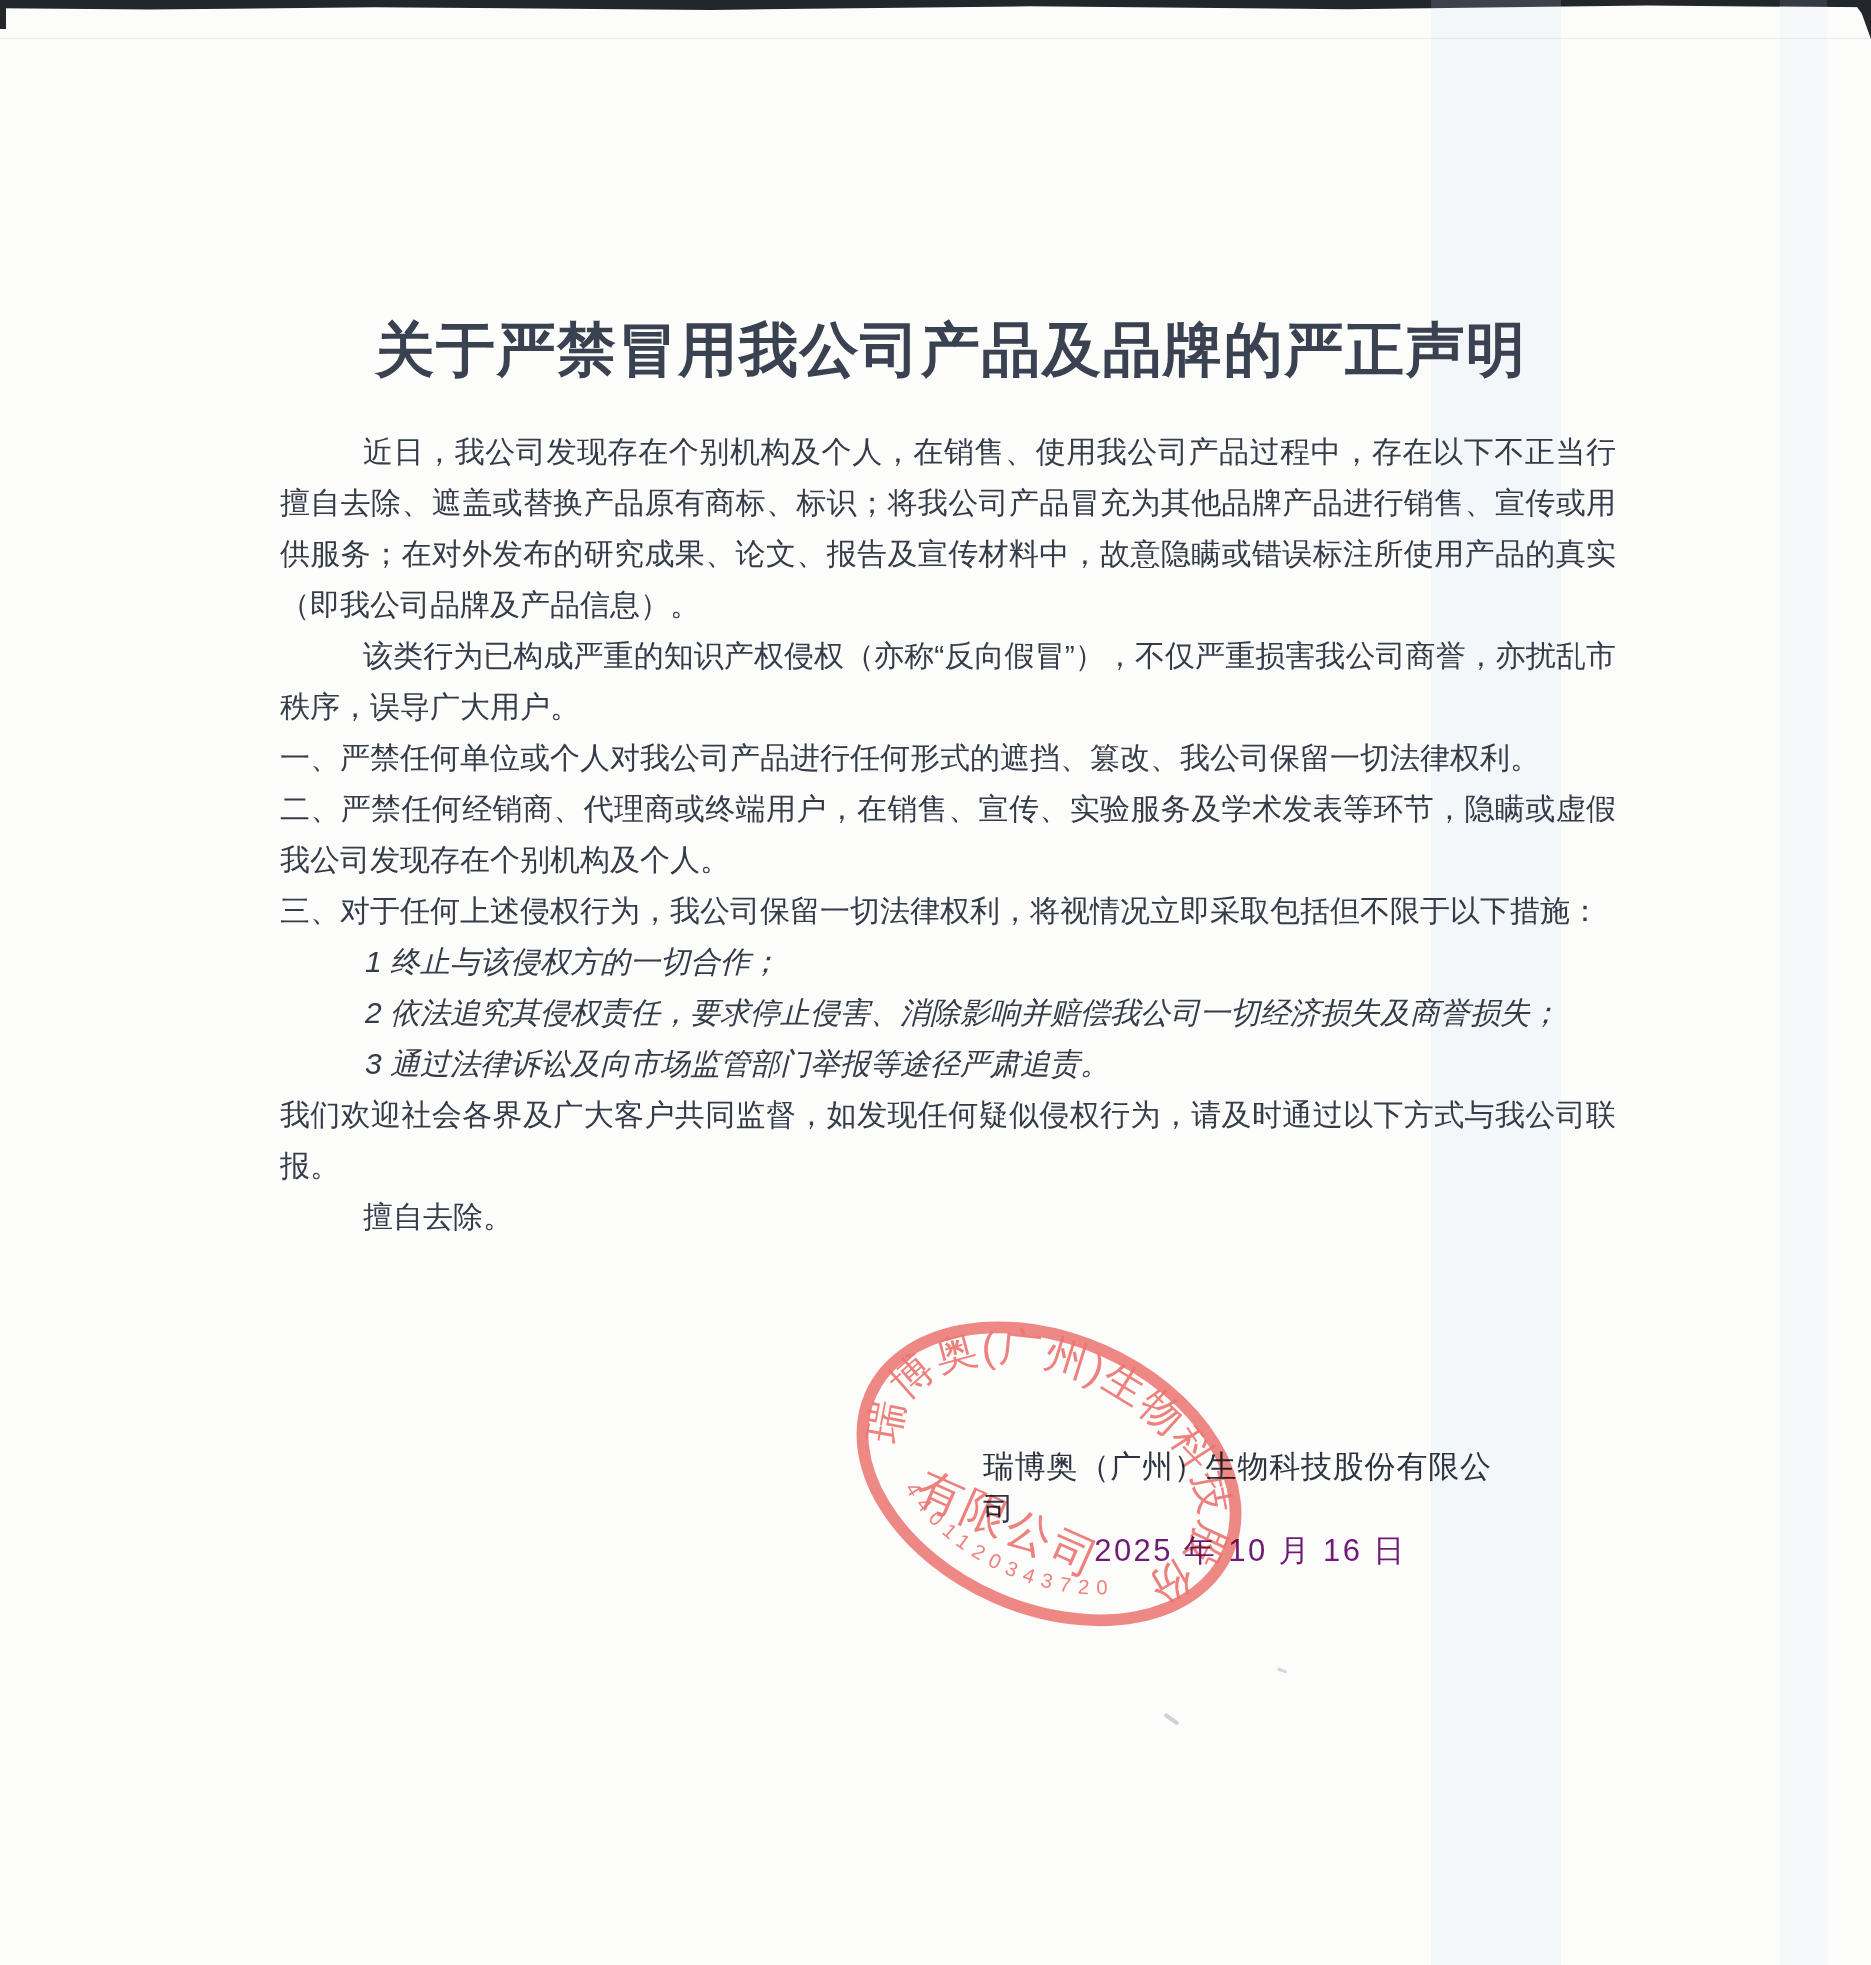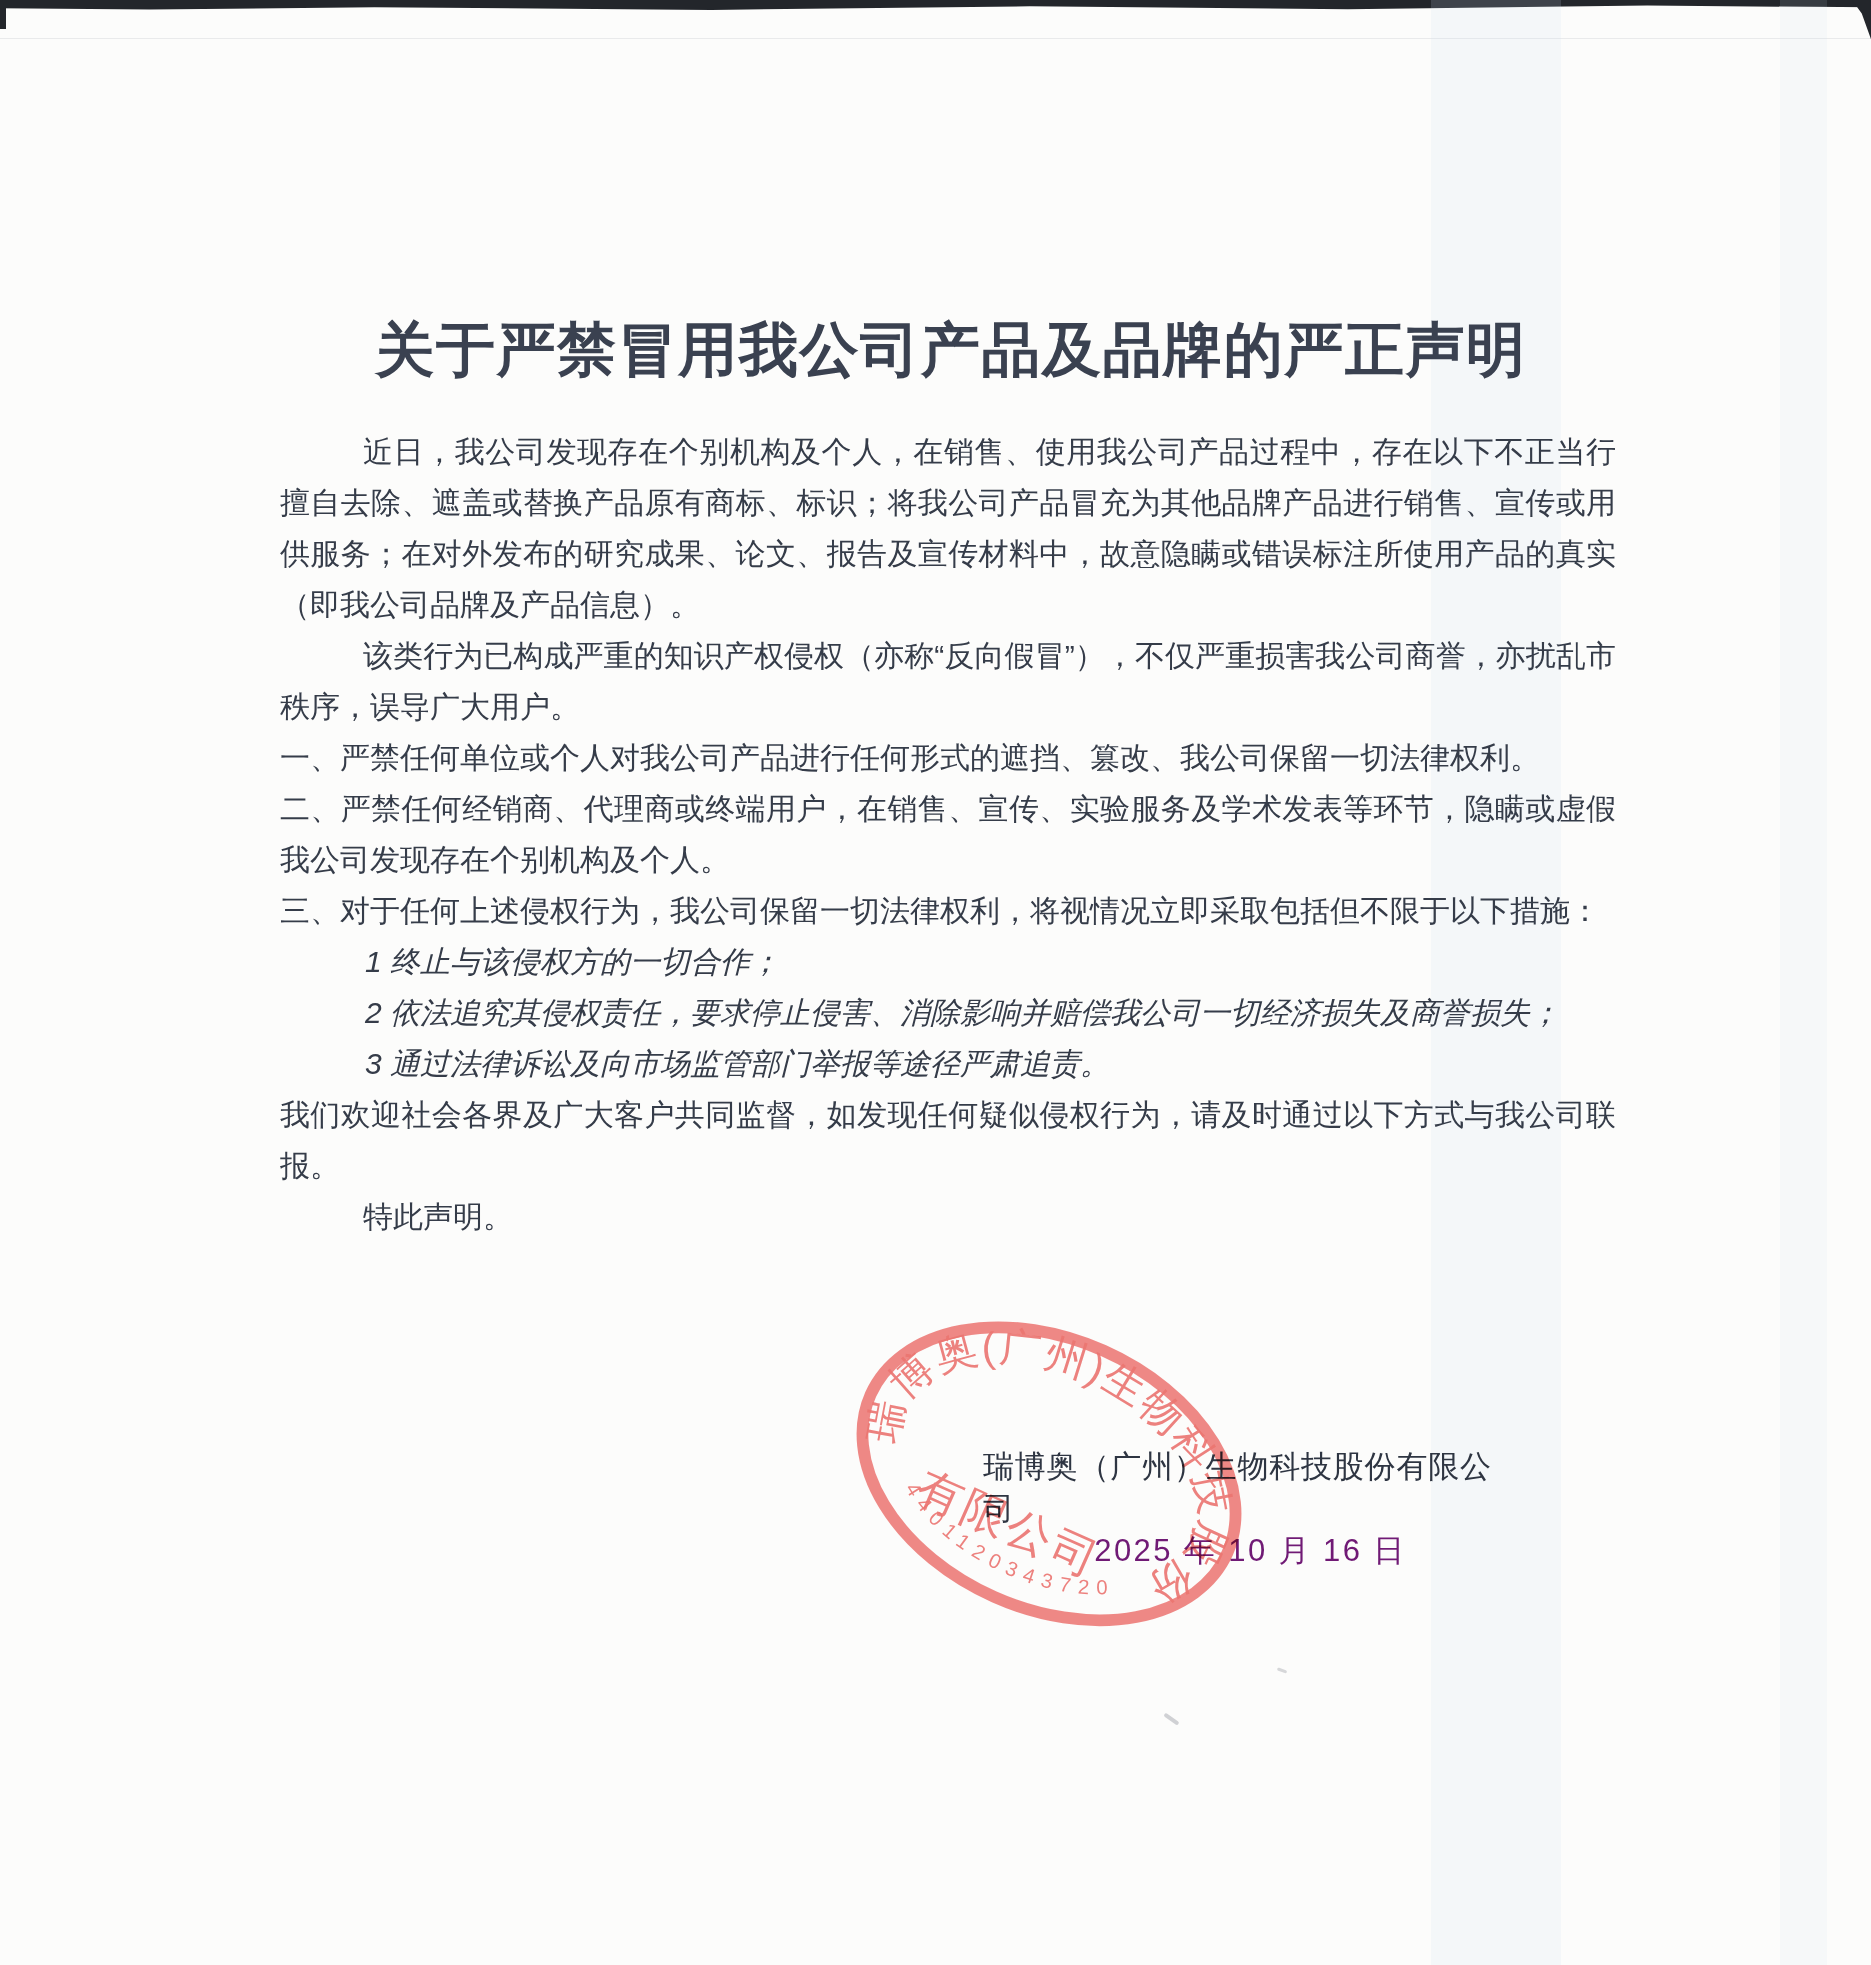--- a/index.html
+++ b/index.html
@@ -76,21 +76,21 @@
   <div class="ln">秩序，误导广大用户。</div>
   <div class="ln">一、严禁任何单位或个人对我公司产品进行任何形式的遮挡、篡改、我公司保留一切法律权利。</div>
   <div class="ln full">二、严禁任何经销商、代理商或终端用户，在销售、宣传、实验服务及学术发表等环节，隐瞒或虚假标注</div>
   <div class="ln">我公司发现存在个别机构及个人。</div>
   <div class="ln">三、对于任何上述侵权行为，我公司保留一切法律权利，将视情况立即采取包括但不限于以下措施：</div>
   <div class="ln sub">1  终止与该侵权方的一切合作；</div>
   <div class="ln sub">2  依法追究其侵权责任，要求停止侵害、消除影响并赔偿我公司一切经济损失及商誉损失；</div>
   <div class="ln sub">3  通过法律诉讼及向市场监管部门举报等途径严肃追责。</div>
   <div class="ln full">我们欢迎社会各界及广大客户共同监督，如发现任何疑似侵权行为，请及时通过以下方式与我公司联系举</div>
   <div class="ln">报。</div>
-  <div class="ln indent">特此声明。</div>
+  <div class="ln indent">擅自去除。</div>
 </div>
 
 <div class="sig-company">瑞博奥（广州）生物科技股份有限公司</div>
 <div class="sig-date">2025 年 10 月 16 日</div>
 
 <svg class="stamp" viewBox="0 0 1100 905" xmlns="http://www.w3.org/2000/svg">
   <defs>
     <path id="arcTop" d="M -366,108 A 404,256 0 1 1 366,108" fill="none"></path>
     <path id="arcBot" d="M -368,139 A 425,278 0 0 0 368,139" fill="none"></path>
   </defs>

